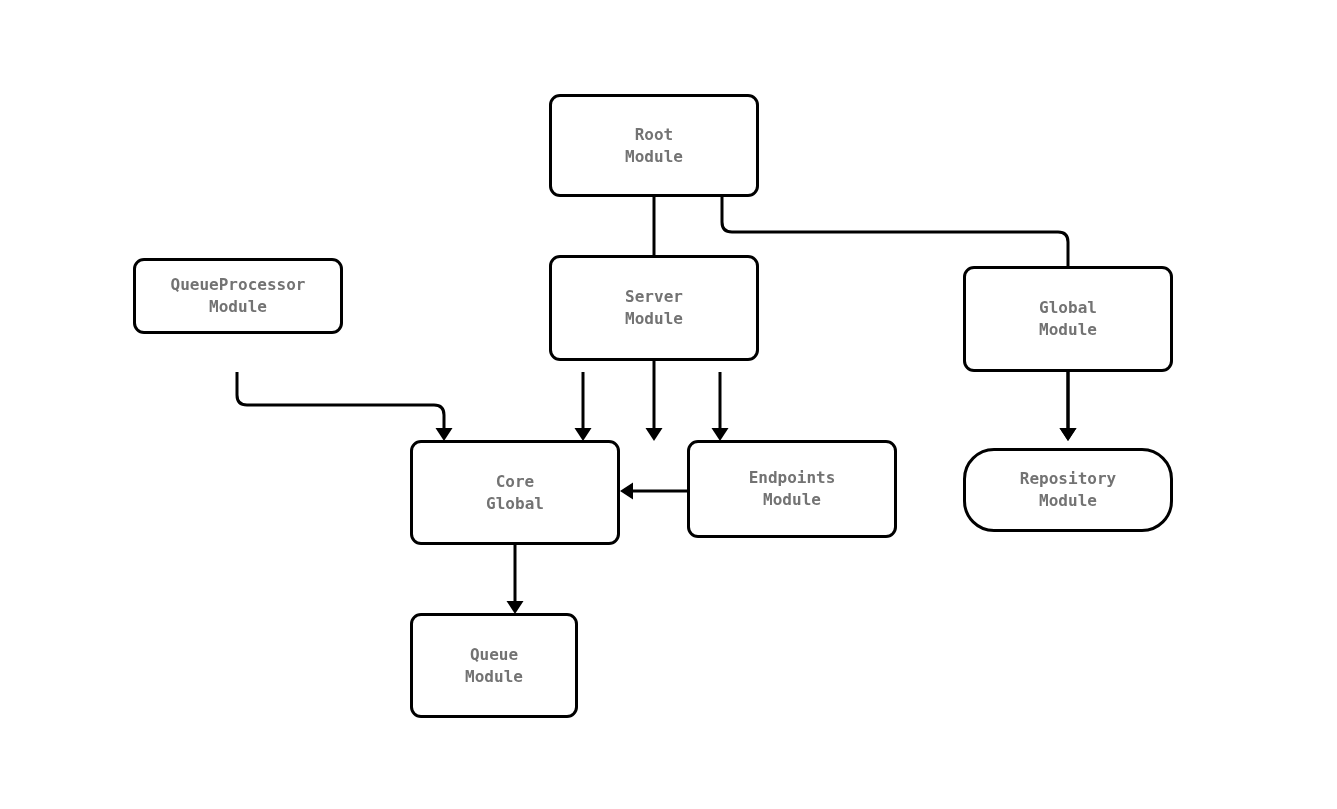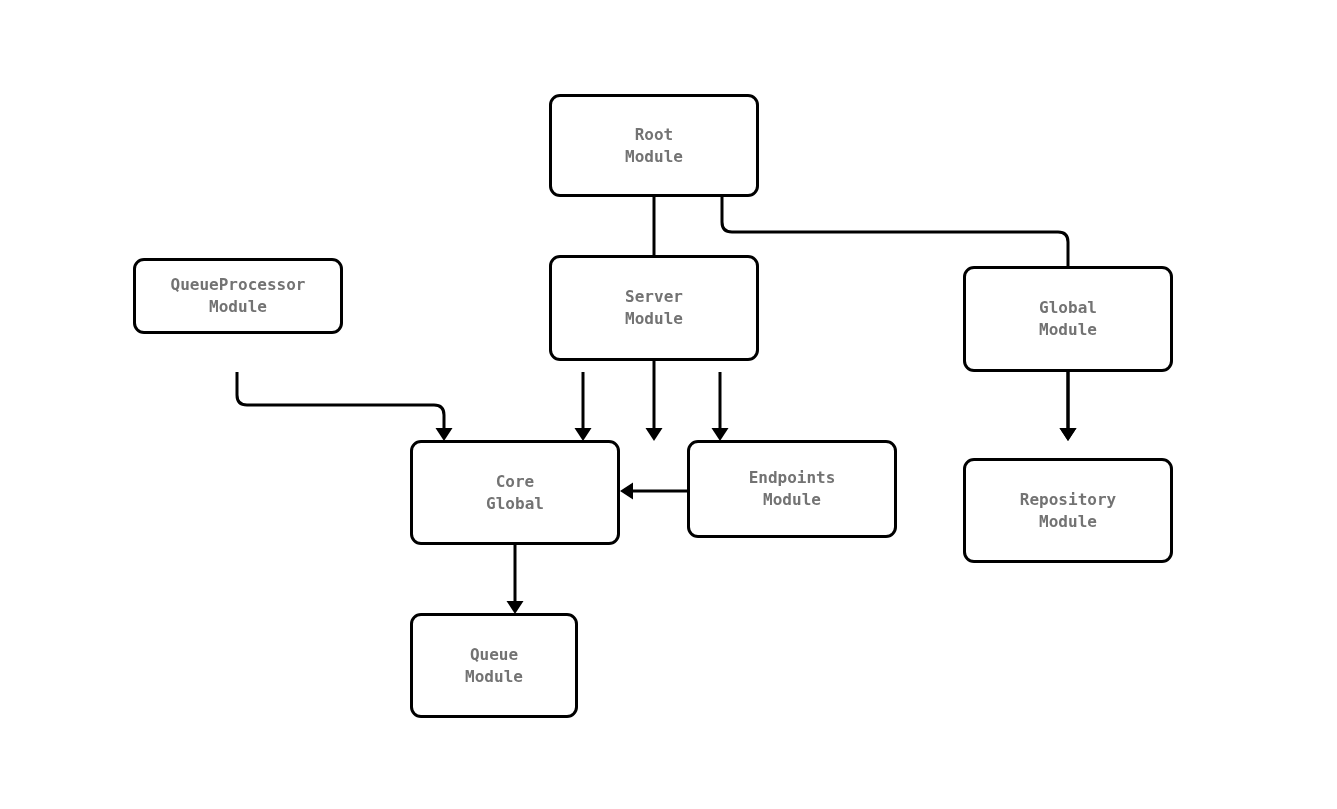--- a/index.html
+++ b/index.html
@@ -127,21 +127,21 @@
   <div class="node-box" style="left:410px; top:440px; width:210px; height:105px;">
     <span class="node-label">Core
 Global</span>
   </div>
 
   <div class="node-box" style="left:687px; top:440px; width:210px; height:98px;">
     <span class="node-label">Endpoints
 Module</span>
   </div>
 
-  <div class="node-box" style="left:963px; top:458px; width:210px; height:105px;">
+  <div class="node-box" style="left:963px; top:448px; width:210px; height:84px;border-radius:31px;">
     <span class="node-label">Repository
 Module</span>
   </div>
 
   <div class="node-box" style="left:410px; top:613px; width:168px; height:105px;">
     <span class="node-label">Queue
 Module</span>
   </div>
 
 </div>

